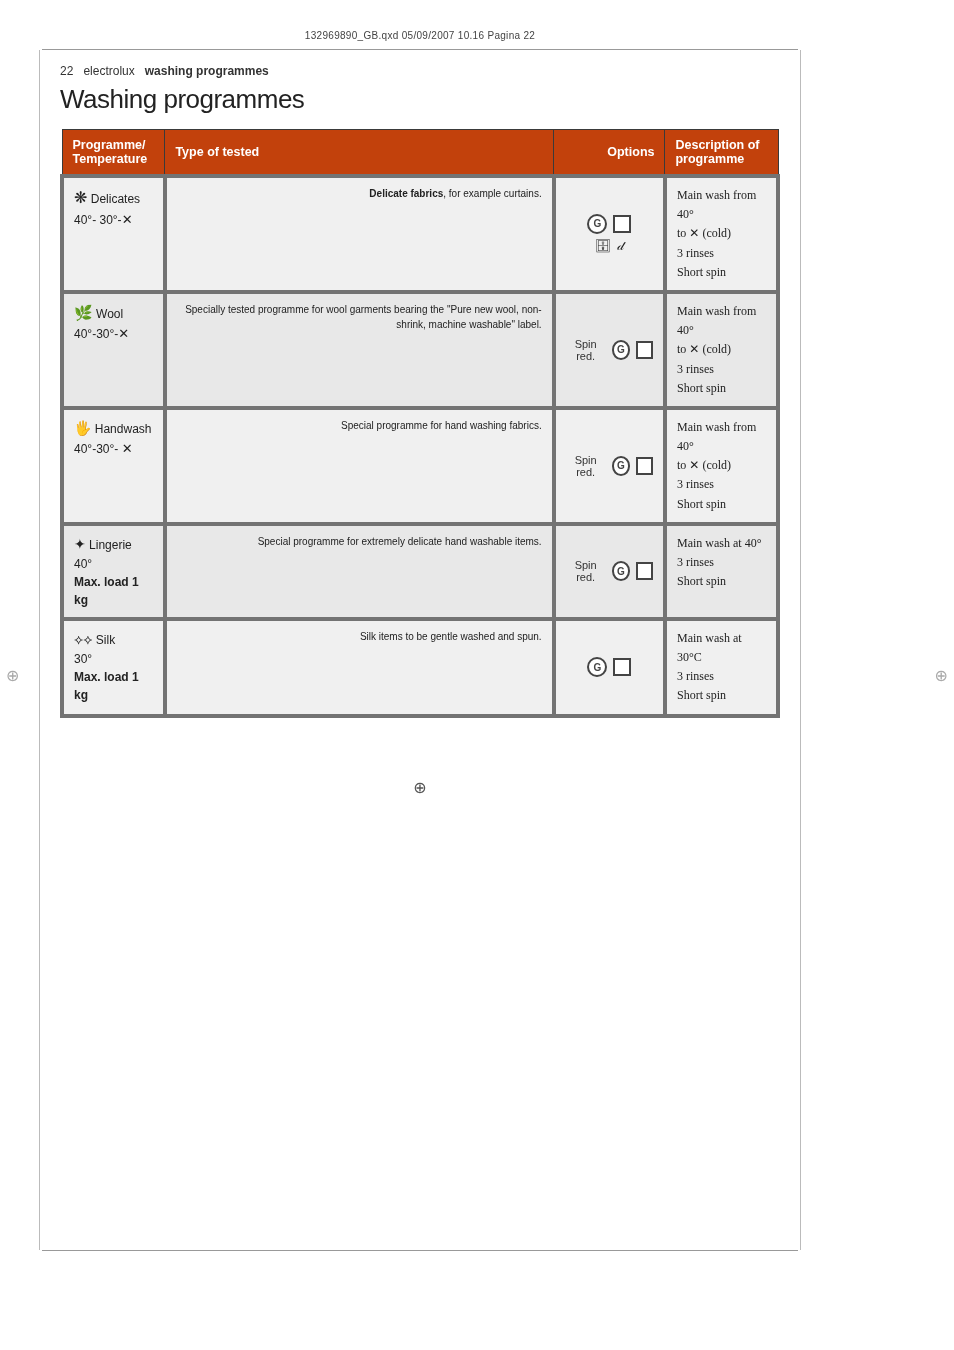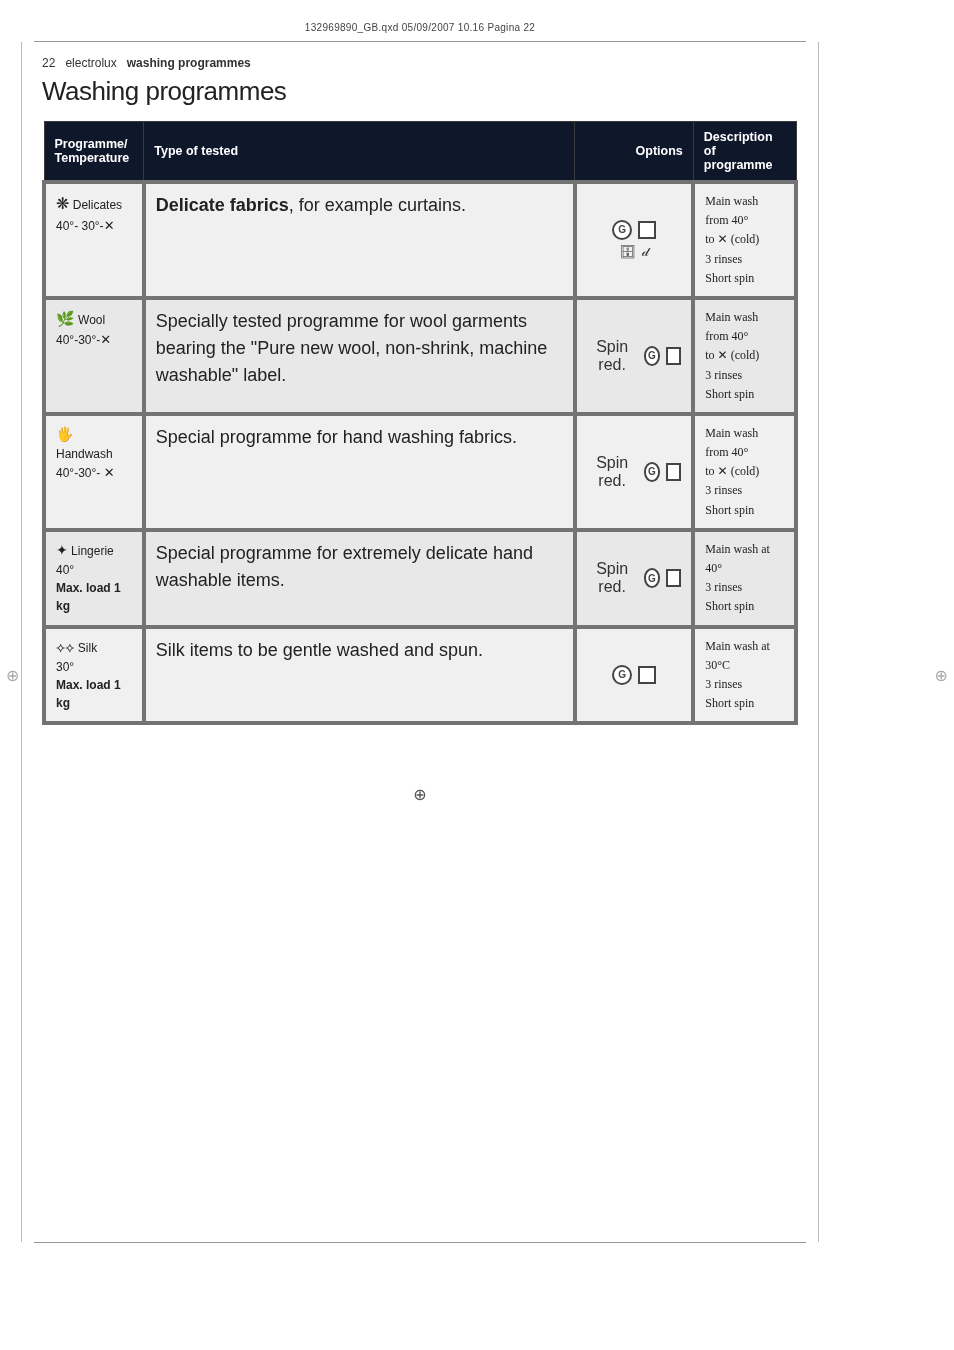--- a/index.html
+++ b/index.html
@@ -11,21 +11,21 @@
       width: 954px;
       min-height: 1350px;
       position: relative;
     }
 
     
     .page-wrapper {
       width: 840px;
       min-height: 1350px;
       position: relative;
-      padding: 4px;
+      padding: 12px;
     }
 
     
     .top-bar {
       display: flex;
       align-items: center;
       justify-content: center;
       padding: 18px 40px 0 40px;
       font-size: 10px;
       color: #555;
@@ -44,21 +44,21 @@
       margin: 8px 30px 0 30px;
     }
     .hr-bottom {
       border: none;
       border-top: 0.5px solid #999;
       margin: 0 30px;
     }
 
     
     .page-content {
-      margin: 0 17px;
+      margin: 0 27px;
       padding: 10px 20px 40px 20px;
       border-left: 0.5px solid #bbb;
       border-right: 0.5px solid #bbb;
       min-height: 1200px;
     }
 
     .brand-line {
       font-size: 12px;
       color: #333;
       margin-bottom: 6px;
@@ -76,21 +76,21 @@
       letter-spacing: -0.5px;
     }
 
     
     table.wash-table {
       width: 100%;
       border-collapse: collapse;
       font-size: 12.5px;
     }
     table.wash-table th {
-      background-color: #0f172a;
+      background-color: #c2410c;
       color: #fff;
       padding: 8px 10px;
       text-align: left;
       font-weight: bold;
       font-size: 12.5px;
       border: 1px solid #3a3a3a;
       vertical-align: middle;
     }
     table.wash-table th.center {
       text-align: right;
@@ -111,22 +111,23 @@
       text-align: center;
       vertical-align: middle;
     }
 
     .prog-temp {
       font-size: 12px;
       line-height: 1.5;
     }
 
     .type-text {
-      font-size: 18px;
+      font-size: 10px;
       line-height: 1.5;
+      text-align: right;
     }
     .type-text strong {
       font-weight: bold;
     }
 
     .desc-text {
       font-size: 12px;
       line-height: 1.6;
       color: #222;
       font-family: Liberation Serif, serif;
@@ -160,21 +161,21 @@
     .icon-square {
       width: 18px;
       height: 18px;
       border: 2px solid #444;
       display: inline-flex;
       align-items: center;
       justify-content: center;
       background: #fff;
     }
     .icon-spin {
-      font-size: 16px;
+      font-size: 11px;
       color: #333;
     }
     .icon-tub {
       font-size: 13px;
     }
     .icon-hand {
       font-size: 13px;
     }
 
     

